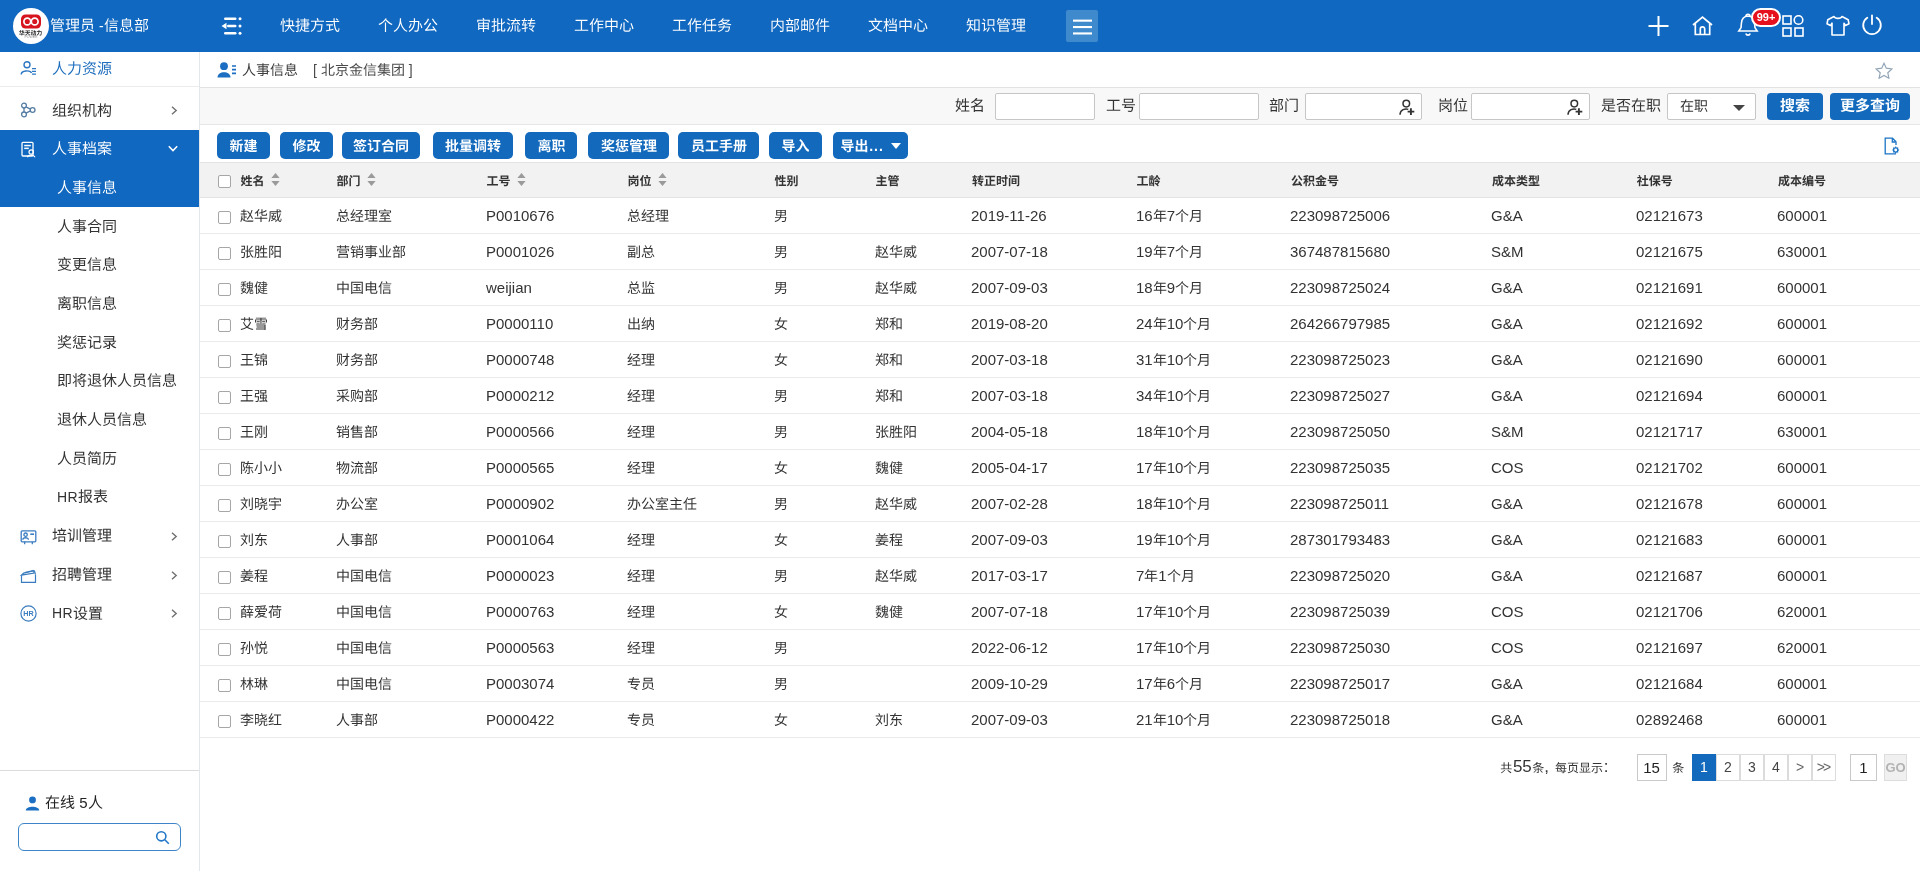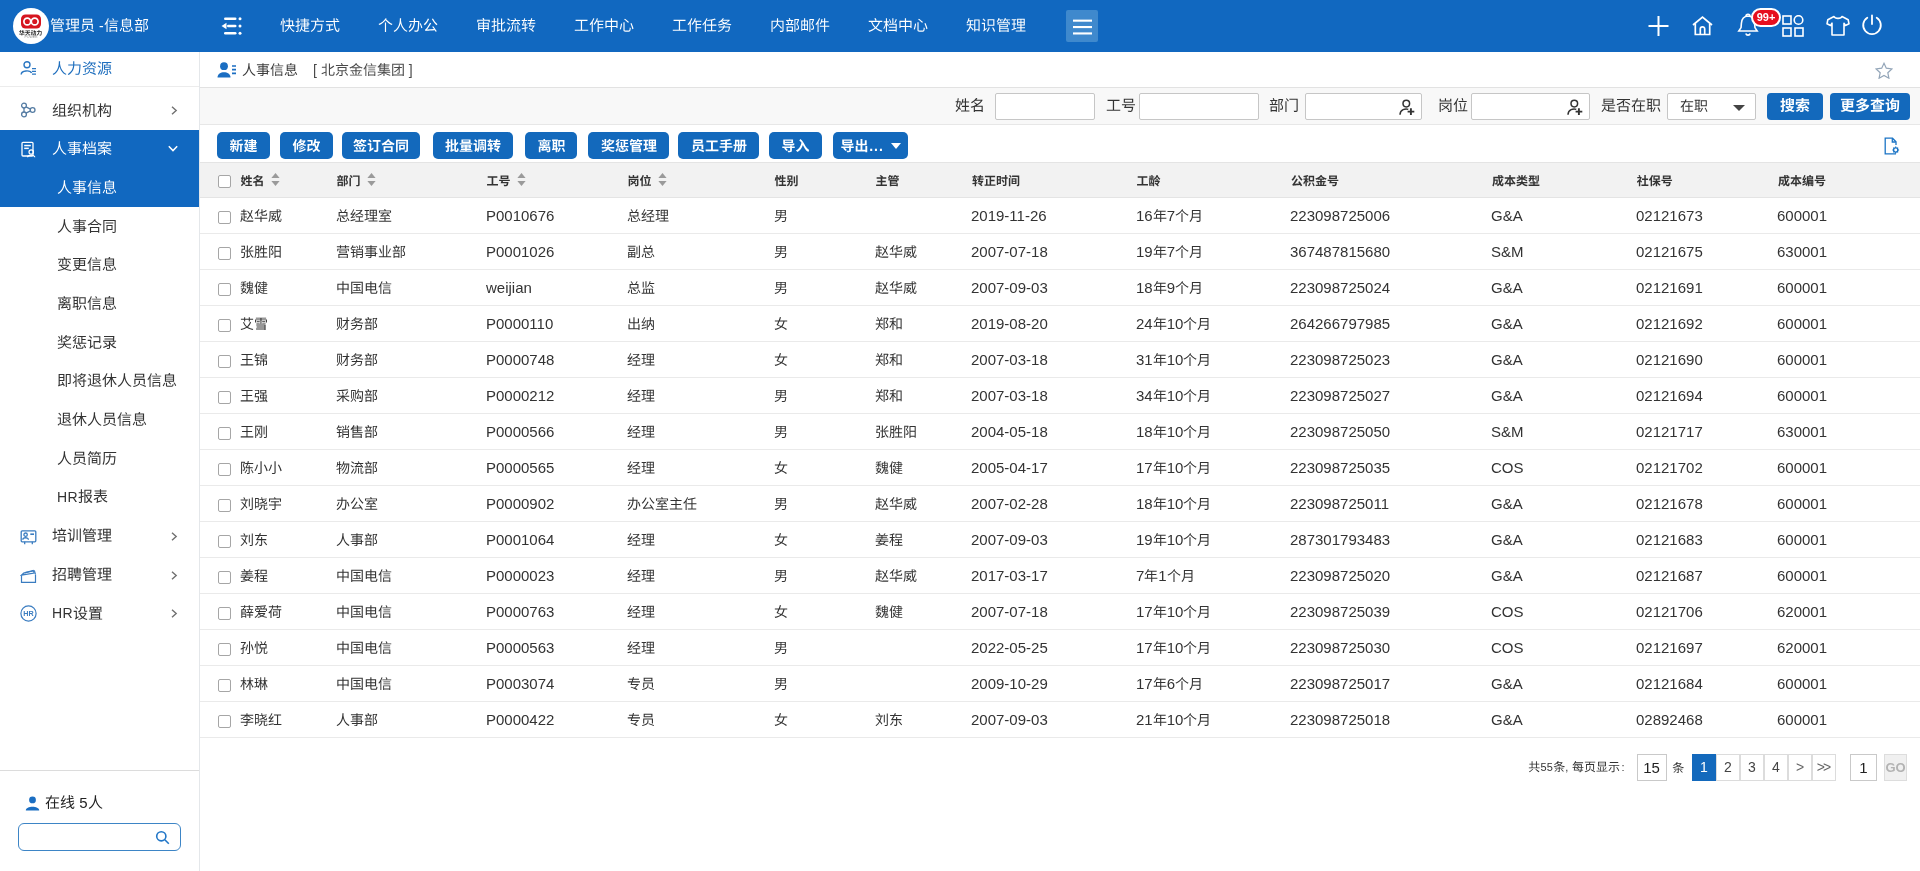--- a/index.html
+++ b/index.html
@@ -1328,21 +1328,21 @@
                 <use href="#z142" x="0"></use>
                 <use href="#z5" x="1000"></use>
               </g>
             </svg></td>
           <td><svg class="zh" style="width:14.0px;height:14px;vertical-align:-2.10px;fill:#333" viewBox="0 -850 1000 1000">
               <g transform="scale(1,-1)">
                 <use href="#z144" x="0"></use>
               </g>
             </svg></td>
           <td></td>
-          <td>2022-05-25</td>
+          <td>2022-06-12</td>
           <td>17<svg class="zh" style="width:14.0px;height:14px;vertical-align:-2.10px;fill:#333" viewBox="0 -850 1000 1000">
               <g transform="scale(1,-1)">
                 <use href="#z145" x="0"></use>
               </g>
             </svg>10<svg class="zh" style="width:28.0px;height:14px;vertical-align:-2.10px;fill:#333" viewBox="0 -850 2000 1000">
               <g transform="scale(1,-1)">
                 <use href="#z14" x="0"></use>
                 <use href="#z146" x="1000"></use>
               </g>
             </svg></td>
@@ -1442,37 +1442,37 @@
               </g>
             </svg></td>
           <td>223098725018</td>
           <td>G&amp;A</td>
           <td>02892468</td>
           <td>600001</td>
         </tr>
       </tbody>
     </table>
     <div class="pager">
-      <span style="font-size:11px;color:#333"><svg class="zh" style="width:12.5px;height:12px;vertical-align:-1.88px;fill:#333" viewBox="0 -850 1000 1000">
+      <span style="font-size:17px;color:#333"><svg class="zh" style="width:12.5px;height:12px;vertical-align:-1.88px;fill:#333" viewBox="0 -850 1000 1000">
           <g transform="scale(1,-1)">
             <use href="#z194" x="0"></use>
           </g>
         </svg>55<svg class="zh" style="width:12.5px;height:12px;vertical-align:-1.88px;fill:#333" viewBox="0 -850 1000 1000">
           <g transform="scale(1,-1)">
             <use href="#z195" x="0"></use>
           </g>
         </svg>, <svg class="zh" style="width:50.0px;height:12px;vertical-align:-1.88px;fill:#333" viewBox="0 -850 4000 1000">
           <g transform="scale(1,-1)">
             <use href="#z196" x="0"></use>
             <use href="#z197" x="1000"></use>
             <use href="#z198" x="2000"></use>
             <use href="#z199" x="3000"></use>
           </g>
         </svg>:</span>
-      <div style="width:30px;height:27px;border:1px solid #c9c9c9;background:#fff;margin-left:12px;text-align:center;line-height:25px;font-size:15px;color:#222">15</div>
+      <div style="width:30px;height:27px;border:1px solid #c9c9c9;background:#fff;margin-left:28px;text-align:center;line-height:25px;font-size:15px;color:#222">15</div>
       <span style="margin-left:5px"><svg class="zh" style="width:12.5px;height:12px;vertical-align:-1.88px;fill:#333" viewBox="0 -850 1000 1000">
           <g transform="scale(1,-1)">
             <use href="#z195" x="0"></use>
           </g>
         </svg></span>
       <div style="display:flex;margin-left:8px">
         <div class="pbox act">1</div>
         <div class="pbox">2</div>
         <div class="pbox">3</div>
         <div class="pbox">4</div>

